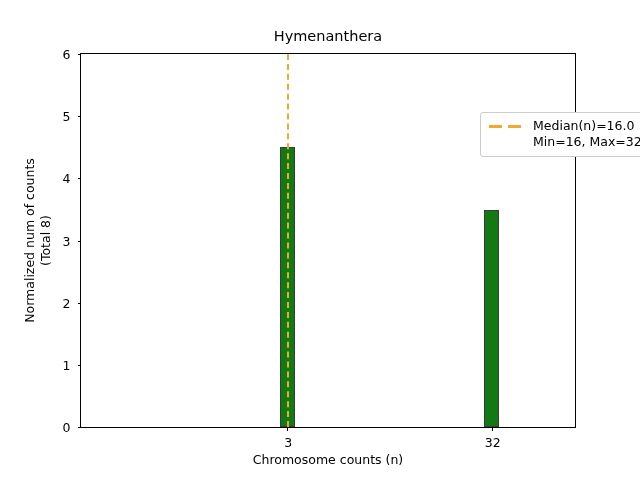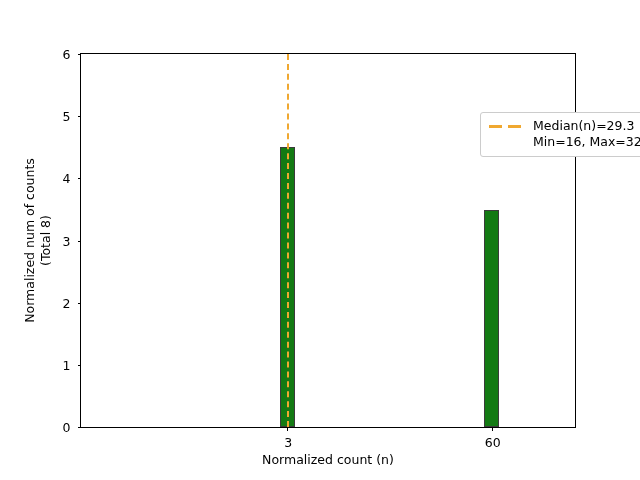--- a/index.html
+++ b/index.html
@@ -178,20 +178,21 @@
   }
   .legend-row-sub {
     padding-left: 45px;
   }
 </style>
 </head>
 <body>
 
 <div id="figure">
 
+  <div id="chart-title">Hymenanthera</div>
 
   <div id="plot-area">
 
     <div class="ytick-mark" style="top:0%;">
       <span class="ytick-label">6</span>
     </div>
     <div class="ytick-mark" style="top:16.6667%;">
       <span class="ytick-label">5</span>
     </div>
     <div class="ytick-mark" style="top:33.3333%;">
@@ -213,35 +214,35 @@
     <div class="bar" style="left:40.2%; width:3.1%; height:75%;"></div>
 
     <div class="bar" style="left:81.6%; width:3.1%; height:58.3%;"></div>
 
     <div class="median-line" style="left:41.75%;"></div>
 
     <div class="xtick-mark" style="left:41.75%;">
       <span class="xtick-label">3</span>
     </div>
     <div class="xtick-mark" style="left:83.15%;">
-      <span class="xtick-label">60</span>
+      <span class="xtick-label">32</span>
     </div>
 
     <div id="legend">
       <div class="legend-row">
         <span class="legend-swatch"></span>
-        <span class="legend-text">Median(n)=29.3</span>
+        <span class="legend-text">Median(n)=16.0</span>
       </div>
       <div class="legend-row legend-row-sub">
         <span class="legend-text">Min=16, Max=32</span>
       </div>
     </div>
 
   </div>
 
-  <div id="xlabel">Normalized count (n)</div>
+  <div id="xlabel">Chromosome counts (n)</div>
 
   <div id="ylabel-wrap">
     <span class="ylabel-line" id="ylabel-line-main">Normalized num of counts</span>
     <span class="ylabel-line" id="ylabel-line-sub">(Total 8)</span>
   </div>
 
 </div>
 
 </body></html>

